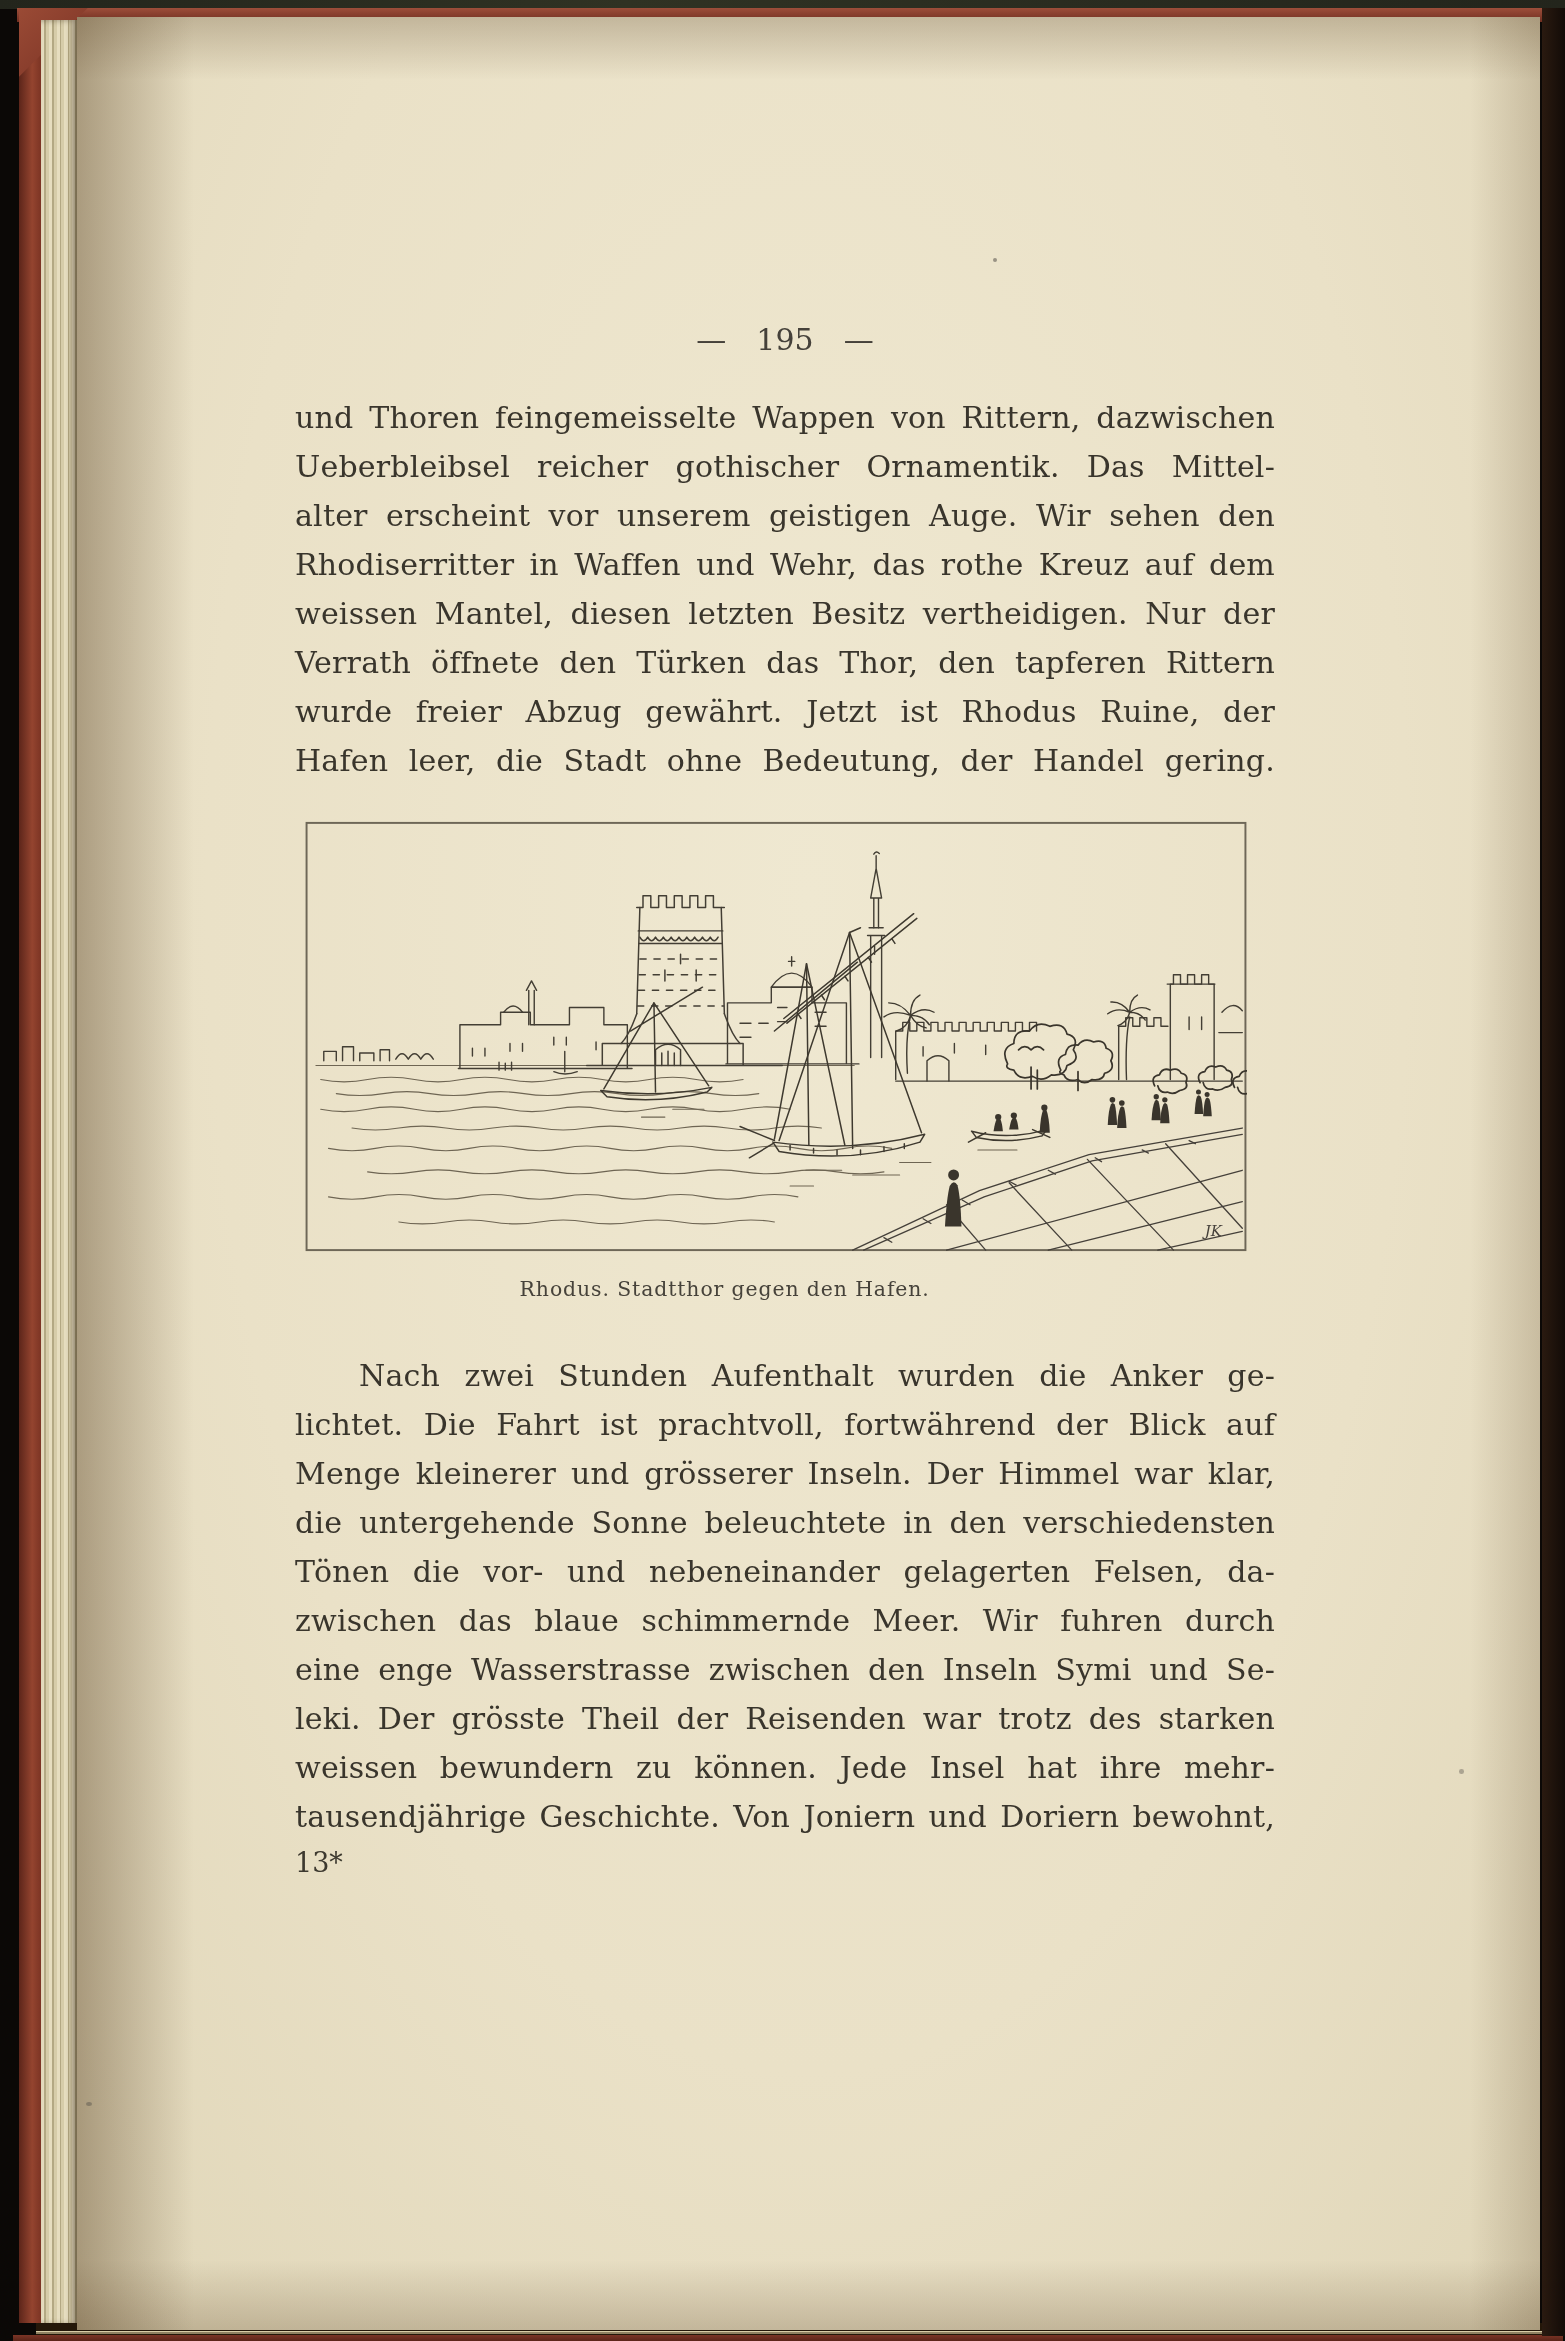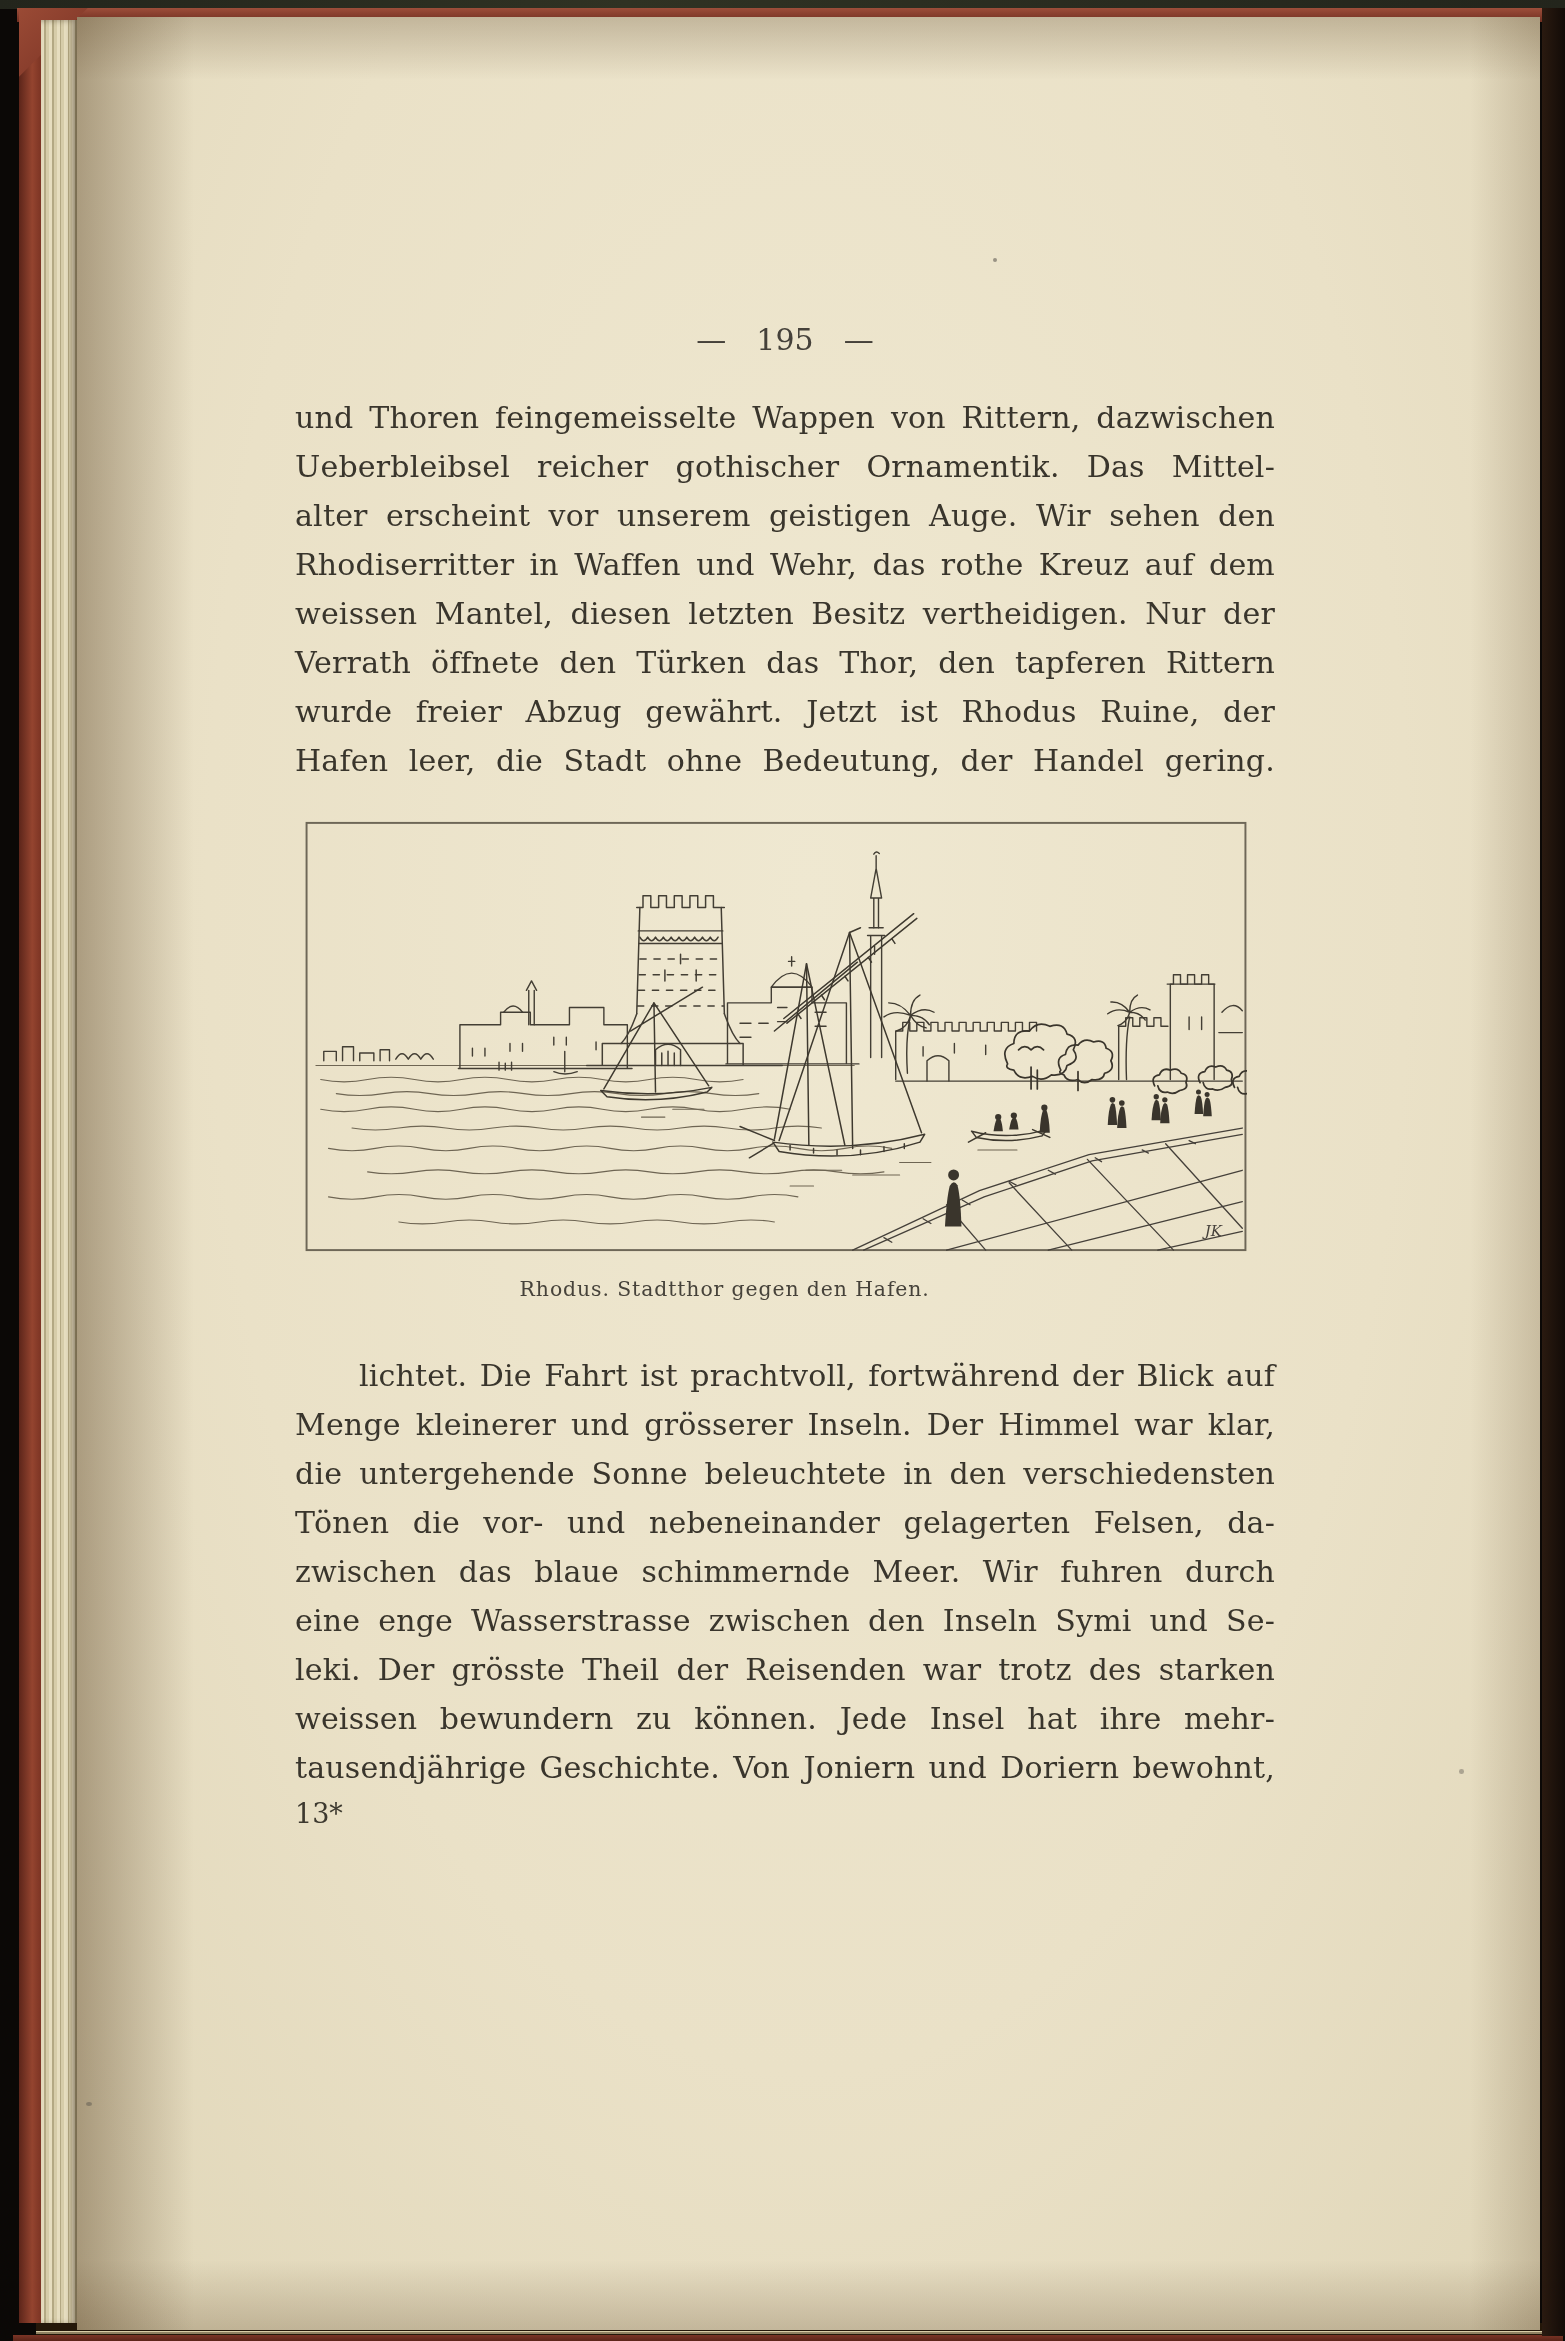--- a/index.html
+++ b/index.html
@@ -219,20 +219,21 @@
           </g>
 
           <g fill="#45403a" font-size="19" font-style="italic">
             <text x="1150" y="530">JK</text>
           </g>
         </svg>
         <figcaption class="figcaption">Rhodus. Stadtthor gegen den Hafen.</figcaption>
       </figure>
 
       <div class="para para2">
+          <div class="line">Nach zwei Stunden Aufenthalt wurden die Anker ge-</div>
           <div class="line">lichtet. Die Fahrt ist prachtvoll, fortwährend der Blick auf</div>
           <div class="line">Menge kleinerer und grösserer Inseln. Der Himmel war klar,</div>
           <div class="line">die untergehende Sonne beleuchtete in den verschiedensten</div>
           <div class="line">Tönen die vor- und nebeneinander gelagerten Felsen, da-</div>
           <div class="line">zwischen das blaue schimmernde Meer. Wir fuhren durch</div>
           <div class="line">eine enge Wasserstrasse zwischen den Inseln Symi und Se-</div>
           <div class="line">leki. Der grösste Theil der Reisenden war trotz des starken</div>
           <div class="line">weissen bewundern zu können. Jede Insel hat ihre mehr-</div>
           <div class="line">tausendjährige Geschichte. Von Joniern und Doriern bewohnt,</div>
         </div>

